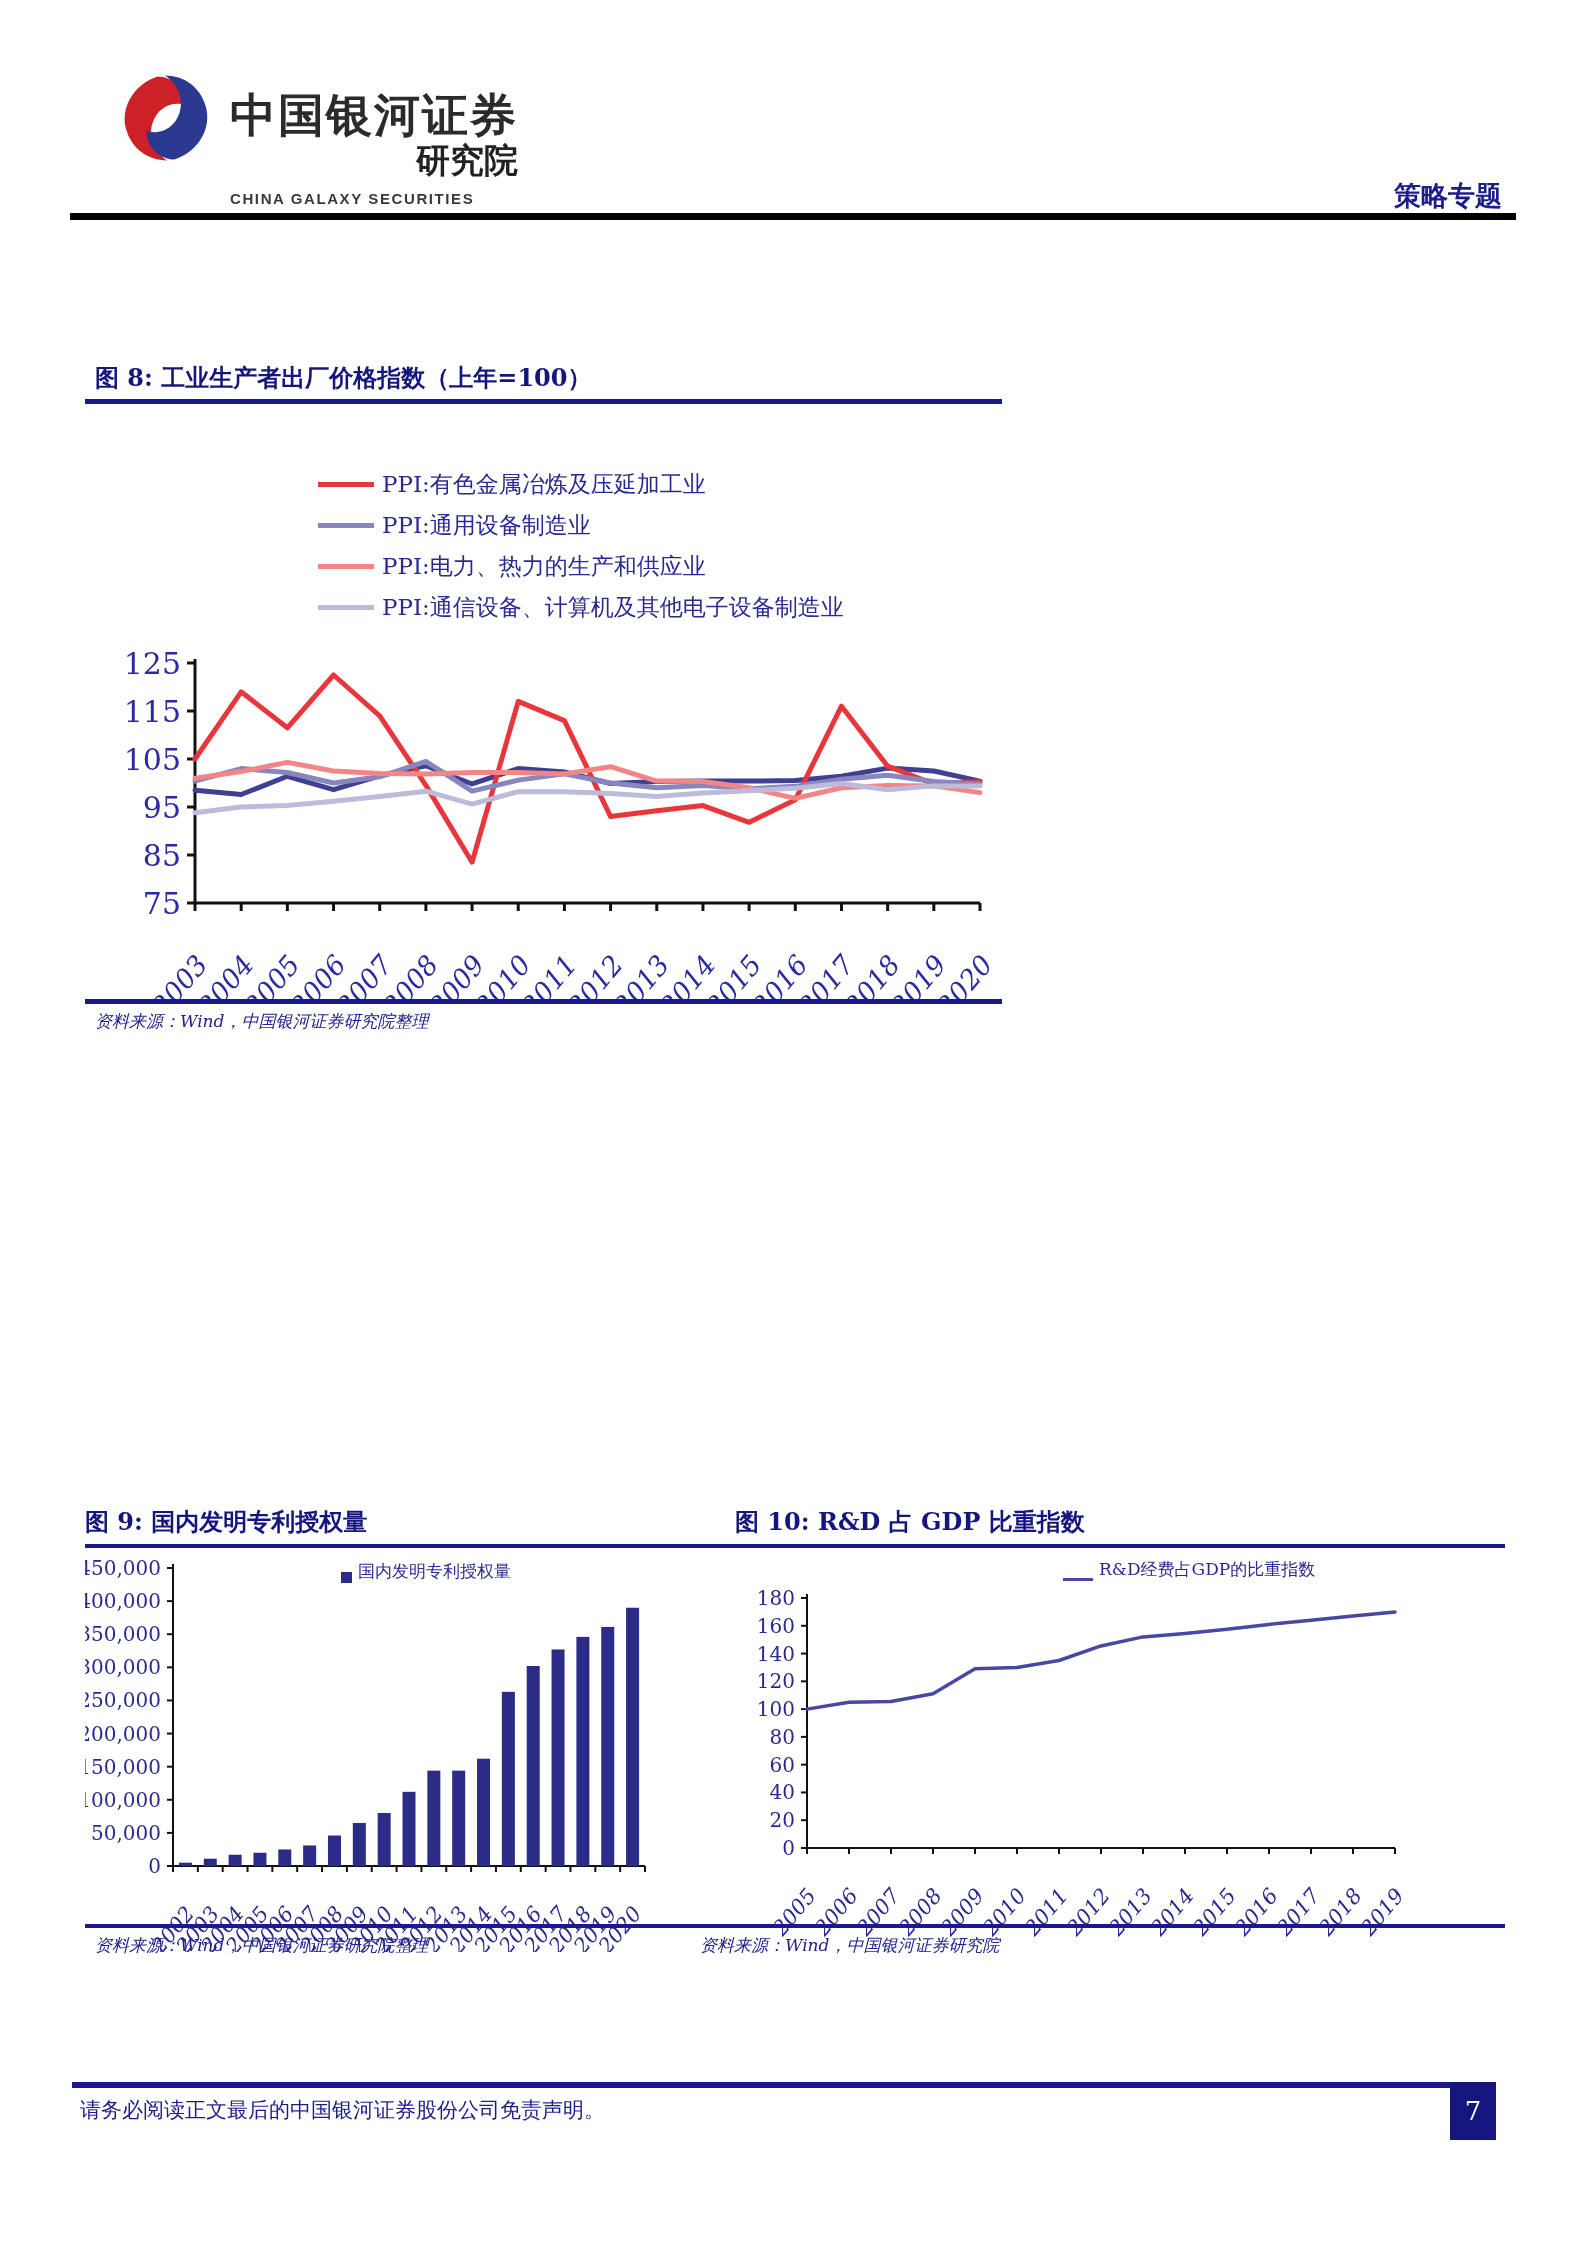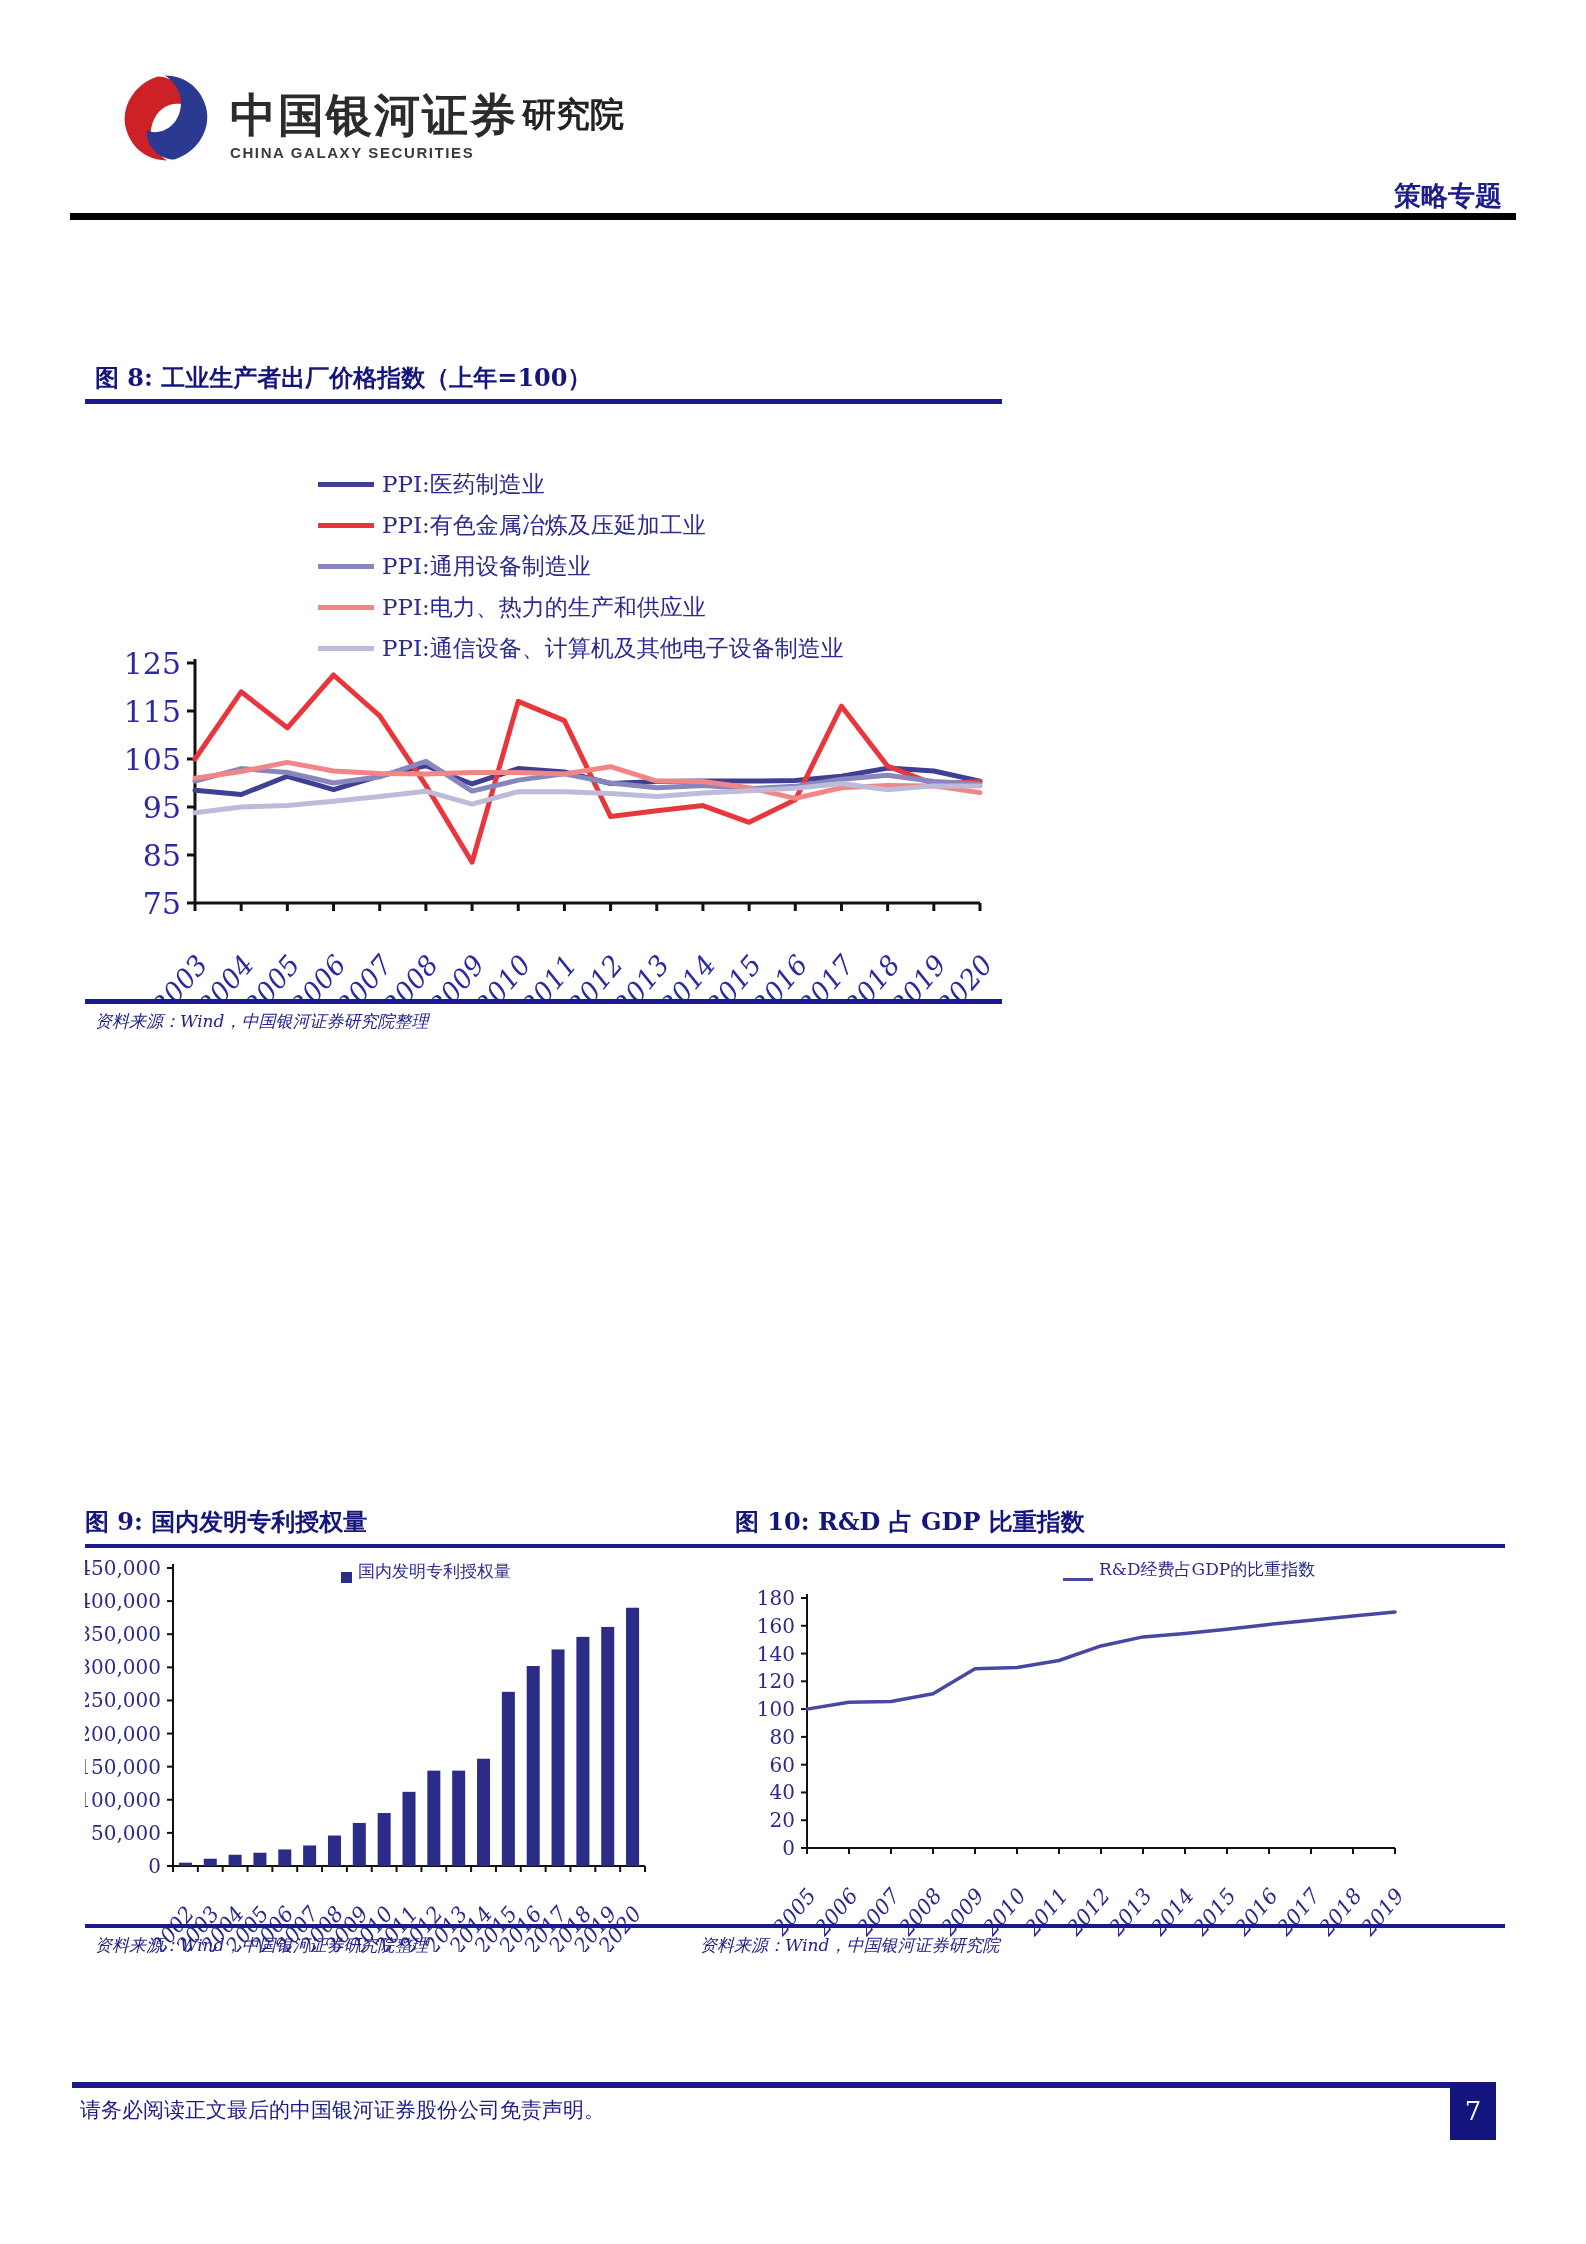--- a/index.html
+++ b/index.html
@@ -41,37 +41,33 @@
 
   <div class="abs" style="left:120px;top:70px;width:92px;height:96px;">
     <svg width="92" height="96" viewBox="0 0 100 100">
       <g transform="rotate(-14 50 50)">
         <path d="M52,4 C24,6 4,28 5,52 C6,74 20,90 40,95 C28,82 26,64 35,51 C44,37 62,33 74,42 C78,24 68,8 52,4 Z" fill="#cc2127"></path>
         <path d="M48,96 C76,94 96,72 95,48 C94,26 80,10 60,5 C72,18 74,36 65,49 C56,63 38,67 26,58 C22,76 32,92 48,96 Z" fill="#2b3990"></path>
       </g>
     </svg>
   </div>
   <div class="abs" style="left:230px;top:92px;">
-    <div style="display:flex;align-items:flex-end;">
+    <div style="display:flex;align-items:flex-end;flex-direction:column;">
       <span class="logo-cn">中国银河证券</span>
       <span class="logo-suffix" style="margin-left:4px;">研究院</span>
     </div>
     <div class="logo-en">CHINA GALAXY SECURITIES</div>
   </div>
   <div class="abs report-type" style="right:84px;top:178px;">策略专题</div>
   <div class="abs rule-black" style="left:70px;top:213px;width:1446px;height:7px;"></div>
 
   <div class="abs fig-title" style="left:95px;top:362px;">图 8: 工业生产者出厂价格指数（上年=100）</div>
   <div class="abs rule-navy" style="left:85px;top:399px;width:917px;height:5px;"></div>
 
   <div class="abs" id="fig8-legend" style="left:318px;top:464px;">
-      <div class="lg8-row">
-        <span class="lg8-swatch" style="background: rgb(63, 63, 148);"></span>
-        <span class="lg8-label">PPI:医药制造业</span>
-      </div>
       <div class="lg8-row">
         <span class="lg8-swatch" style="background: rgb(232, 55, 60);"></span>
         <span class="lg8-label">PPI:有色金属冶炼及压延加工业</span>
       </div>
       <div class="lg8-row">
         <span class="lg8-swatch" style="background: rgb(135, 135, 189);"></span>
         <span class="lg8-label">PPI:通用设备制造业</span>
       </div>
       <div class="lg8-row">
         <span class="lg8-swatch" style="background: rgb(242, 133, 133);"></span>

